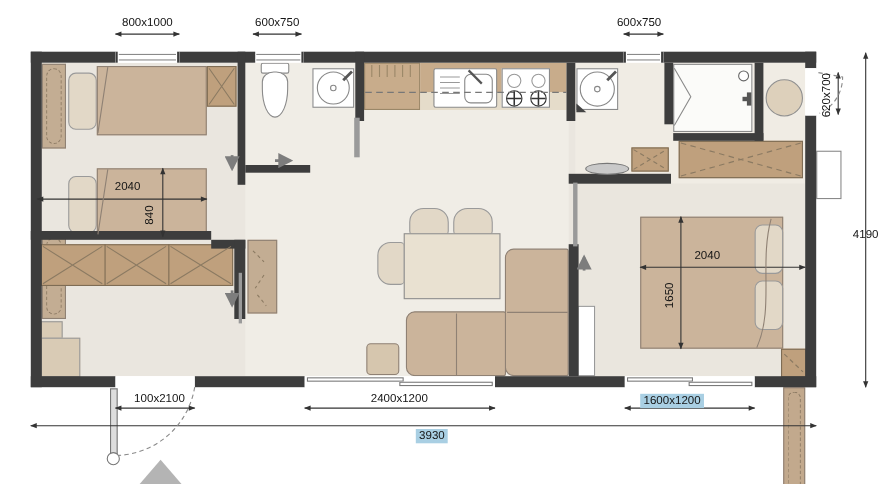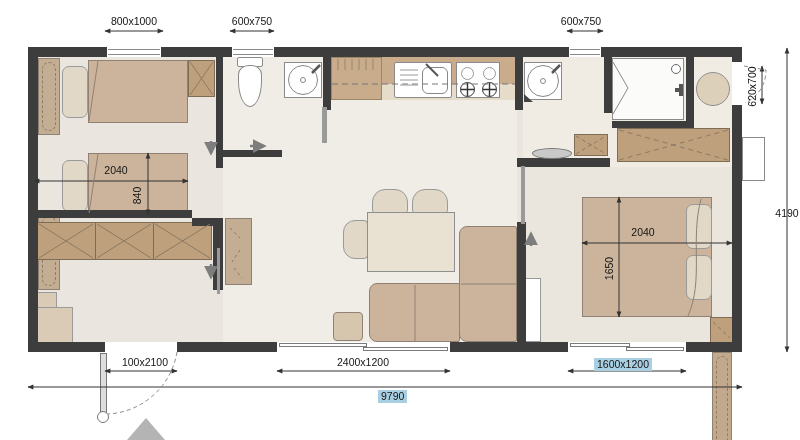--- a/index.html
+++ b/index.html
@@ -219,16 +219,16 @@
   <div class="dim" style="left:212px;top:15px;width:80px">600x750</div>
   <div class="dim" style="left:541px;top:15px;width:80px">600x750</div>
   <div class="dim rot" style="left:726px;top:80px;width:52px">620x700</div>
   <div class="dim" style="left:767px;top:207px;width:40px">4190</div>
   <div class="dim" style="left:86px;top:164px;width:60px">2040</div>
   <div class="dim rot" style="left:111px;top:189px;width:52px">840</div>
   <div class="dim" style="left:613px;top:226px;width:60px">2040</div>
   <div class="dim rot" style="left:583px;top:262px;width:52px">1650</div>
   <div class="dim" style="left:105px;top:356px;width:80px">100x2100</div>
   <div class="dim" style="left:323px;top:356px;width:80px">2400x1200</div>
-  <div class="dim hl" style="left:594px;top:358px">1600x1200</div>
-  <div class="dim hl" style="left:378px;top:390px">9790</div>
+  <div class="dim hl" style="left:582px;top:358px">1600x1200</div>
+  <div class="dim hl" style="left:378px;top:390px">3930</div>
 
 </div>
 
 </body></html>

